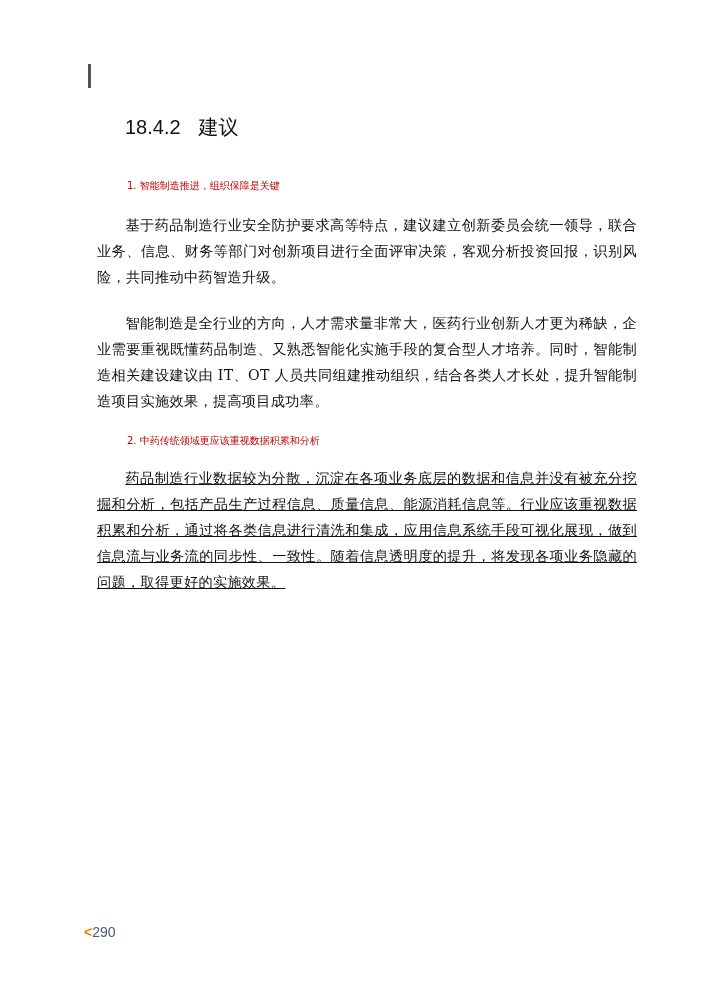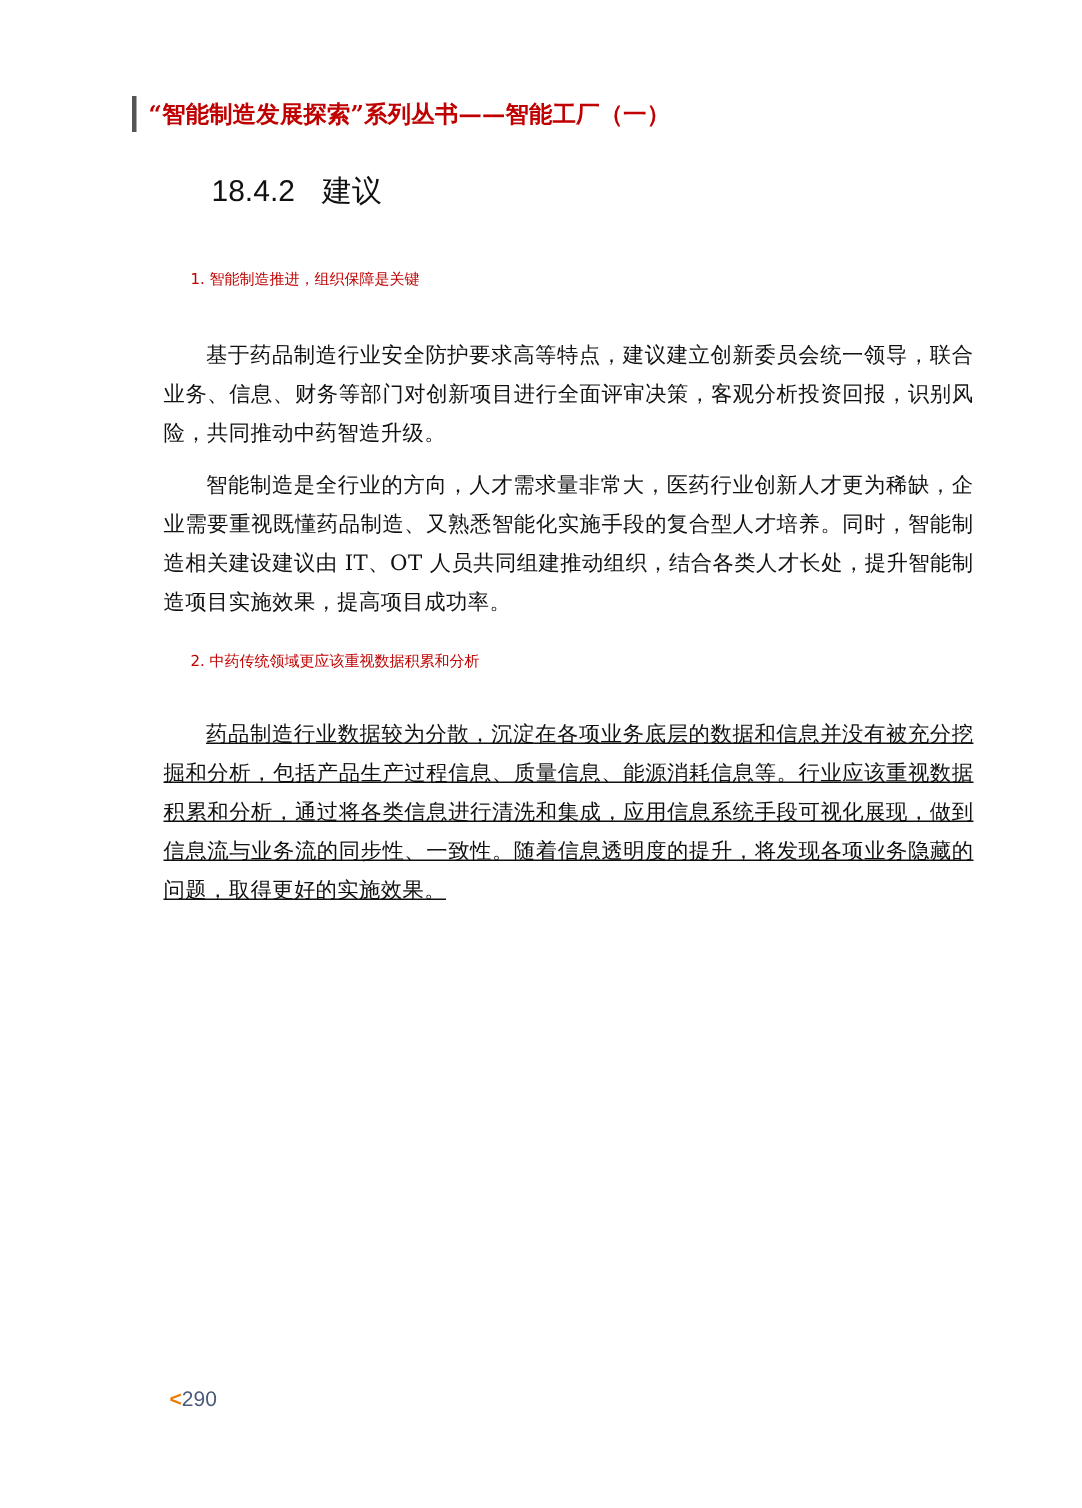--- a/index.html
+++ b/index.html
@@ -16,53 +16,52 @@
   }
   .header-text {
     color:#c00000; font-weight:bold; font-size:15.5px; letter-spacing:0.2px;
     font-family: "DejaVu Serif", "Liberation Serif", serif; white-space:nowrap;
   }
   .section-title {
     position:absolute; left:125px; top:114px;
     font-family: "Liberation Sans", "DejaVu Sans", sans-serif;
     font-size:20px; color:#111111; white-space:nowrap;
   }
-  .section-title .num { margin-right:18px;margin-left:16px; }
+  .section-title .num { margin-right:18px; }
   .subhead {
     position:absolute; left:127px;
     font-family: "DejaVu Sans", "Liberation Sans", sans-serif;
     font-size:10px; color:#c00000; white-space:nowrap;
   }
   .para {
     position:absolute; left:97px; width:540px;
     font-size:14.2px; line-height:26px; color:#111111;
-    text-align:justify; text-indent:2em; margin:12px;
+    text-align:justify; text-indent:2em; margin:0;
     letter-spacing:0.3px;
   }
   .page-num {
     position:absolute; left:84px; top:924px;
     font-family: "Liberation Sans", "DejaVu Sans", sans-serif;
-    font-size:14px; color:#4a5a78;margin-left:29px;
+    font-size:14px; color:#4a5a78;
   }
   .page-num .arrow { color:#f07a00; font-weight:bold; }
 </style>
 </head>
 <body>
 
 <div class="running-header">
   <div class="header-bar"></div>
-  <span class="header-text">“智能制造发展探索”系列丛书——智能工厂（一）</span>
 </div>
 
 <div class="section-title">
   <span class="num">18.4.2</span><span>建议</span>
 </div>
 
 <div class="subhead" style="top:179px;">1. 智能制造推进，组织保障是关键</div>
 <p class="para" style="top:212px;">基于药品制造行业安全防护要求高等特点，建议建立创新委员会统一领导，联合业务、信息、财务等部门对创新项目进行全面评审决策，客观分析投资回报，识别风险，共同推动中药智造升级。</p>
-<p class="para" style="top:299px;">智能制造是全行业的方向，人才需求量非常大，医药行业创新人才更为稀缺，企业需要重视既懂药品制造、又熟悉智能化实施手段的复合型人才培养。同时，智能制造相关建设建议由 IT、OT 人员共同组建推动组织，结合各类人才长处，提升智能制造项目实施效果，提高项目成功率。</p>
+<p class="para" style="top:310px;">智能制造是全行业的方向，人才需求量非常大，医药行业创新人才更为稀缺，企业需要重视既懂药品制造、又熟悉智能化实施手段的复合型人才培养。同时，智能制造相关建设建议由 IT、OT 人员共同组建推动组织，结合各类人才长处，提升智能制造项目实施效果，提高项目成功率。</p>
 
 <div class="subhead" style="top:434px;">2. 中药传统领域更应该重视数据积累和分析</div>
 <p class="para" style="top:465px;text-decoration:underline;">药品制造行业数据较为分散，沉淀在各项业务底层的数据和信息并没有被充分挖掘和分析，包括产品生产过程信息、质量信息、能源消耗信息等。行业应该重视数据积累和分析，通过将各类信息进行清洗和集成，应用信息系统手段可视化展现，做到信息流与业务流的同步性、一致性。随着信息透明度的提升，将发现各项业务隐藏的问题，取得更好的实施效果。</p>
 
 <div class="page-num">
   <span class="arrow">&lt;</span><span>290</span>
 </div>
 
 </body></html>

